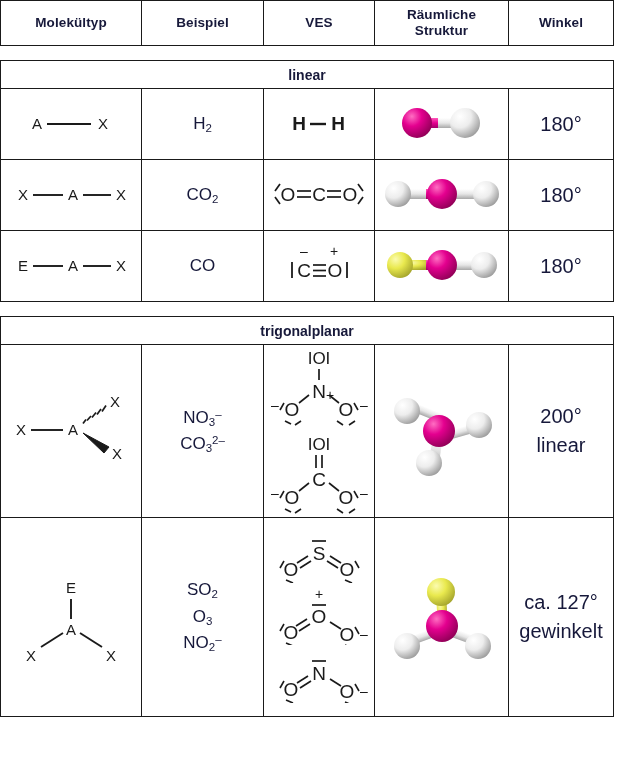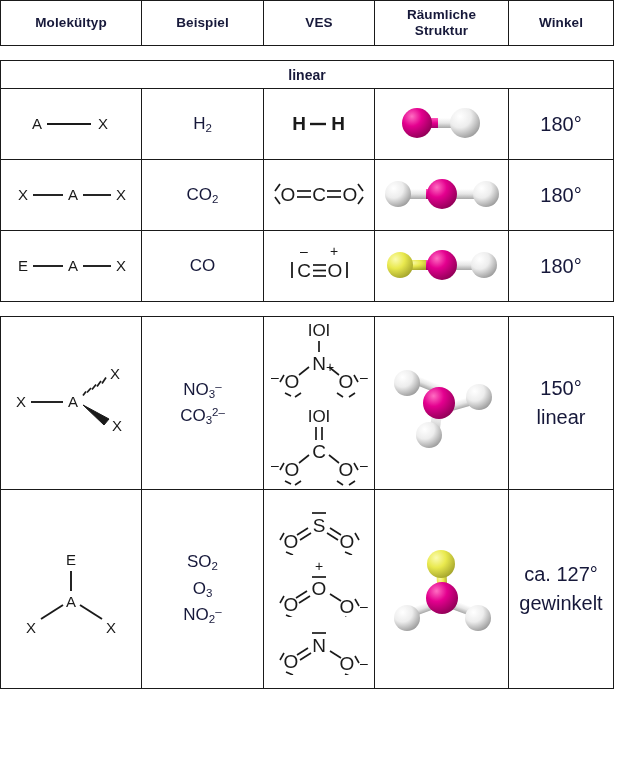--- a/index.html
+++ b/index.html
@@ -320,20 +320,23 @@
   <table class="grid">
     <colgroup>
         <col class="c1">
         <col class="c2">
         <col class="c3">
         <col class="c4">
         <col class="c5">
       </colgroup>
 
     <tbody>
+        <tr class="banner">
+      <td colspan="5">trigonalplanar</td>
+    </tr>
 
     <tr class="r-trig">
       <td>
         <svg class="mtype" width="132" height="96" viewBox="0 0 132 96">
           <text x="16" y="52" text-anchor="middle">X</text>
           <line x1="26" y1="47" x2="58" y2="47" stroke-width="1.9"></line>
           <text x="68" y="52" text-anchor="middle">A</text>
 
           <g stroke-width="1.7">
             <line x1="78" y1="40.5" x2="81" y2="36.5"></line>
@@ -407,21 +410,21 @@
           <rect x="58" y="46" width="42" height="9" fill="url(#sWhi)" transform="rotate(-16 79 50)"></rect>
           <rect x="48" y="52" width="10" height="32" fill="url(#sWhi)" transform="rotate(8 53 68)"></rect>
           <circle cx="24" cy="30" r="13" fill="url(#gWhi)"></circle>
           <circle cx="96" cy="44" r="13" fill="url(#gWhi)"></circle>
           <circle cx="46" cy="82" r="13" fill="url(#gWhi)"></circle>
           <circle cx="56" cy="50" r="16" fill="url(#gMag)"></circle>
         </svg>
       </td>
 
       <td>
-        <div class="angle">150°</div>
+        <div class="angle">200°</div>
         <div class="angle">linear</div>
       </td>
     </tr>
 
     <tr class="r-bent">
       <td>
         <svg class="mtype" width="132" height="104" viewBox="0 0 132 104">
           <text x="66" y="28" text-anchor="middle">E</text>
           <line x1="66" y1="34" x2="66" y2="54" stroke-width="1.9"></line>
           <text x="66" y="70" text-anchor="middle">A</text>

